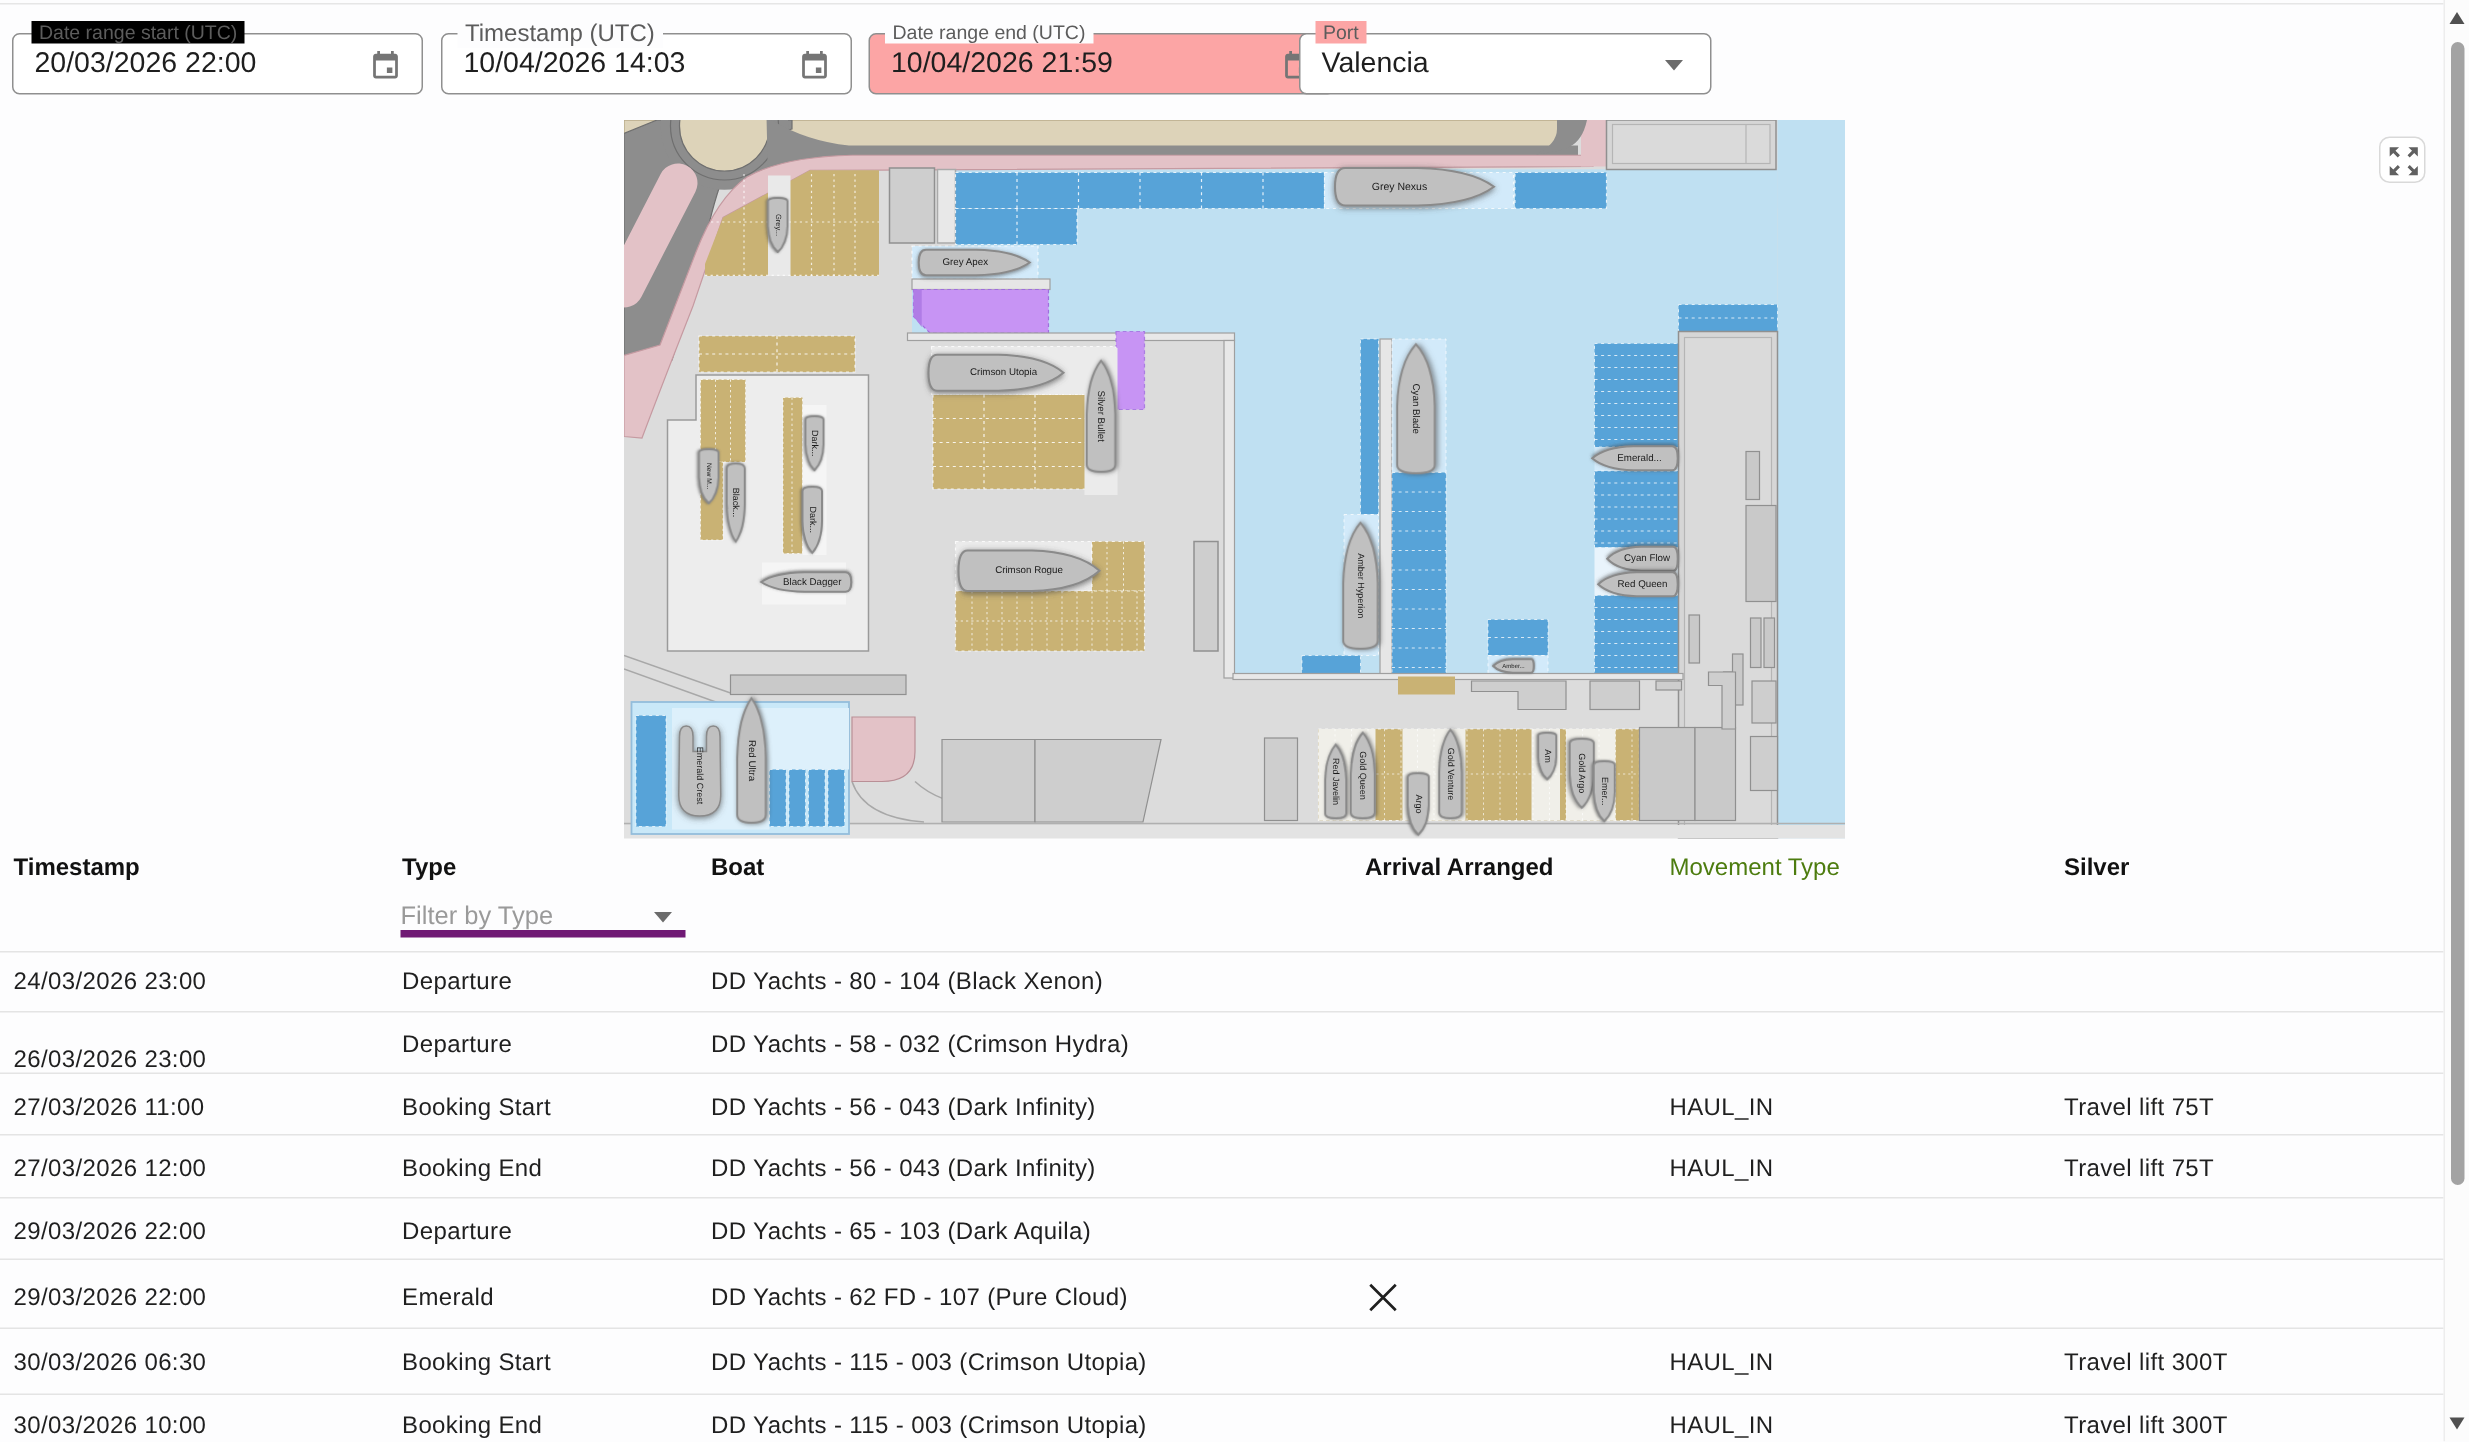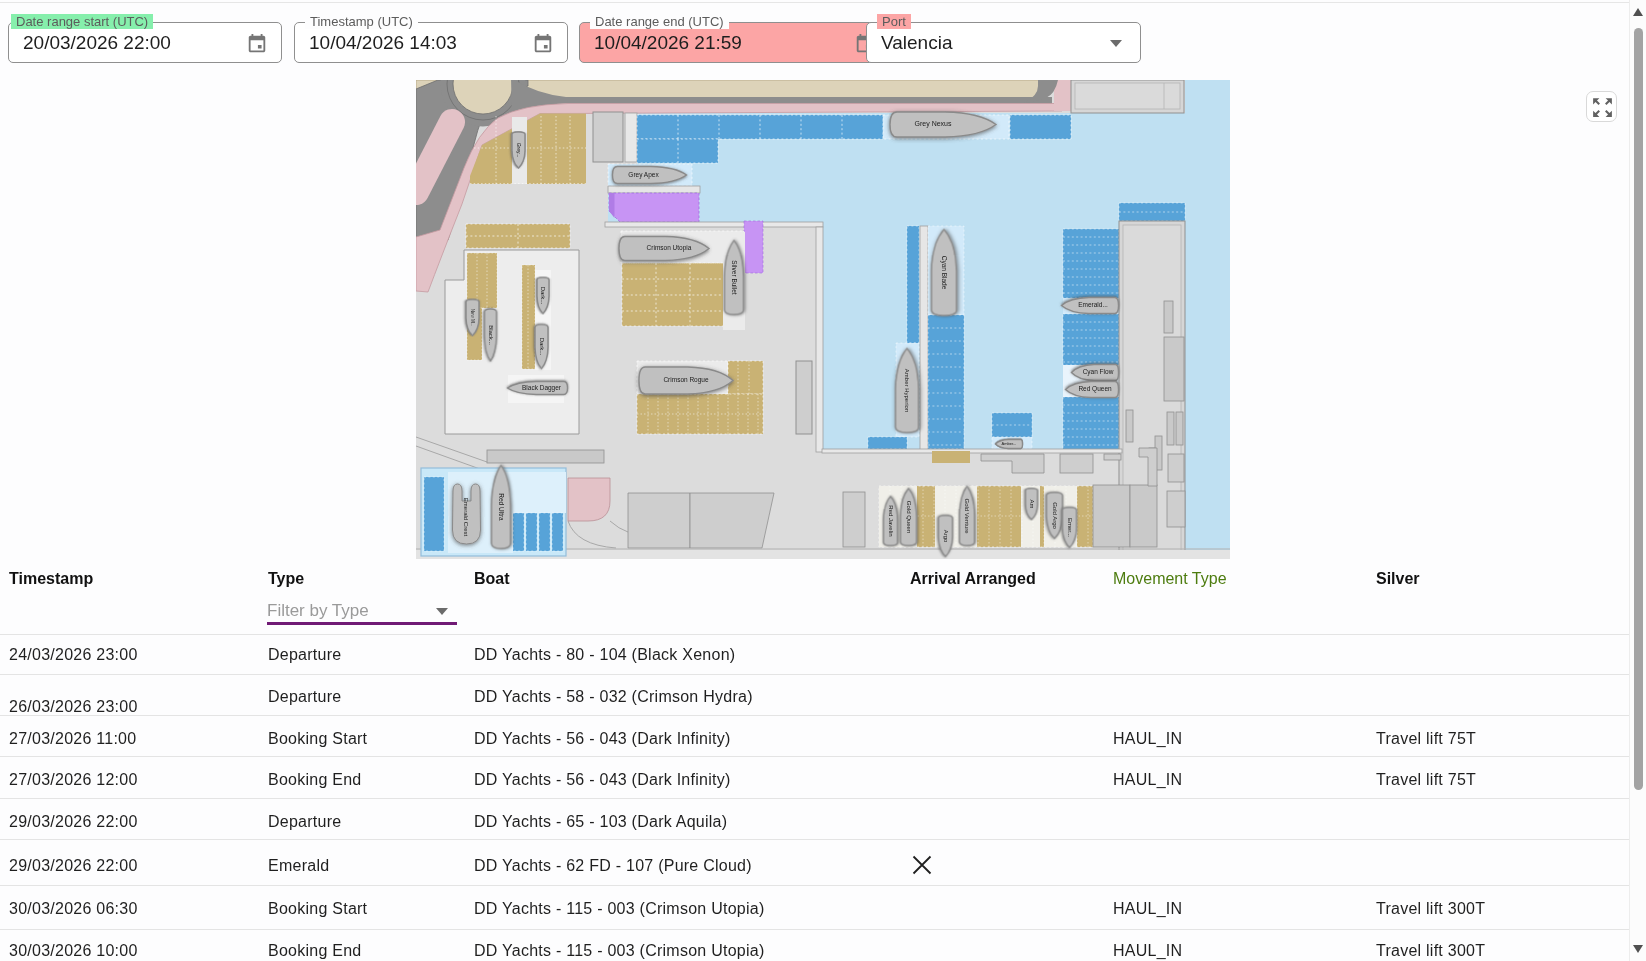--- a/index.html
+++ b/index.html
@@ -1,26 +1,26 @@
 <!DOCTYPE html>
 <html><head><meta charset="utf-8"><style>
 *{margin:0;padding:0;box-sizing:border-box}
 body{width:1646px;height:961px;background:#fdfdfe;font-family:"Liberation Sans",sans-serif;position:relative;overflow:hidden}
 </style></head>
 <body>
 <div style="position:absolute;left:0;top:2px;width:1646px;height:1px;background:#e6e6e6"></div>
 <div style="position:absolute;left:8px;top:22px;width:274px;height:41px;border:1px solid #8f8f8f;border-radius:5px;background:#fff">
-<div style="position:absolute;left:2px;top:-9px;background:#86efac;padding:0 5px;font-size:13px;color:#5c5c5c;white-space:nowrap">Date range start (UTC)</div>
+<div style="position:absolute;left:12px;top:-9px;background:#000000;padding:0 5px;font-size:13px;color:#5c5c5c;white-space:nowrap">Date range start (UTC)</div>
 <div style="position:absolute;left:14px;top:9px;font-size:19px;color:#1e1e1e;white-space:nowrap">20/03/2026 22:00</div>
 <svg style="position:absolute;right:13px;top:9px" width="22" height="24" viewBox="0 0 24 24">
       <path fill="#757575" d="M19 3h-1V1h-2v2H8V1H6v2H5c-1.11 0-2 .9-2 2v14c0 1.1.89 2 2 2h14c1.1 0 2-.9 2-2V5c0-1.1-.9-2-2-2zm0 16H5V8h14v11zM13 13h4v4h-4z"></path>
     </svg>
   </div>
 <div style="position:absolute;left:294px;top:22px;width:274px;height:41px;border:1px solid #8f8f8f;border-radius:5px;background:#fff">
-<div style="position:absolute;left:10px;top:-9px;background:#fdfdfe;padding:0 5px;font-size:13px;color:#5c5c5c;white-space:nowrap">Timestamp (UTC)</div>
+<div style="position:absolute;left:10px;top:-9px;background:#fdfdfe;padding:0 5px;font-size:16px;color:#5c5c5c;white-space:nowrap">Timestamp (UTC)</div>
 <div style="position:absolute;left:14px;top:9px;font-size:19px;color:#1e1e1e;white-space:nowrap">10/04/2026 14:03</div>
 <svg style="position:absolute;right:13px;top:9px" width="22" height="24" viewBox="0 0 24 24">
       <path fill="#757575" d="M19 3h-1V1h-2v2H8V1H6v2H5c-1.11 0-2 .9-2 2v14c0 1.1.89 2 2 2h14c1.1 0 2-.9 2-2V5c0-1.1-.9-2-2-2zm0 16H5V8h14v11zM13 13h4v4h-4z"></path>
     </svg>
   </div>
 <div style="position:absolute;left:579px;top:22px;width:311px;height:41px;border:1px solid #8f8f8f;border-radius:5px;background:#fca5a5">
 <div style="position:absolute;left:10px;top:-9px;background:#fdfdfe;padding:0 5px;font-size:13px;color:#5c5c5c;white-space:nowrap">Date range end (UTC)</div>
 <div style="position:absolute;left:14px;top:9px;font-size:19px;color:#1e1e1e;white-space:nowrap">10/04/2026 21:59</div>
 <svg style="position:absolute;right:13px;top:9px" width="22" height="24" viewBox="0 0 24 24">
       <path fill="#757575" d="M19 3h-1V1h-2v2H8V1H6v2H5c-1.11 0-2 .9-2 2v14c0 1.1.89 2 2 2h14c1.1 0 2-.9 2-2V5c0-1.1-.9-2-2-2zm0 16H5V8h14v11zM13 13h4v4h-4z"></path>
@@ -292,21 +292,21 @@
 <svg width="25" height="25" viewBox="0 0 24 24" style="position:absolute;left:2.5px;top:2.5px">
       <path fill="#616161" d="M15 3l2.3 2.3-2.89 2.87 1.42 1.42L18.7 6.7 21 9V3zM3 9l2.3-2.3 2.87 2.89 1.42-1.42L6.7 5.3 9 3H3zm6 12l-2.3-2.3 2.89-2.87-1.42-1.42L5.3 17.3 3 15v6zm12-6l-2.3 2.3-2.87-2.89-1.42 1.42 2.89 2.87L15 21h6z"></path>
     </svg>
 </div>
 <div style="position:absolute;left:9px;top:570px;font-size:16px;font-weight:bold;color:#111">Timestamp</div>
 <div style="position:absolute;left:268px;top:570px;font-size:16px;font-weight:bold;color:#111">Type</div>
 <div style="position:absolute;left:474px;top:570px;font-size:16px;font-weight:bold;color:#111">Boat</div>
 <div style="position:absolute;left:910px;top:570px;font-size:16px;font-weight:bold;color:#111">Arrival Arranged</div>
 <div style="position:absolute;left:1113px;top:570px;font-size:16px;font-weight:normal;color:#4d7c0f">Movement Type</div>
 <div style="position:absolute;left:1376px;top:570px;font-size:16px;font-weight:bold;color:#111">Silver</div>
-<div style="position:absolute;left:267px;top:598px;width:190px;height:27px;border-bottom:3px solid #701a75">
+<div style="position:absolute;left:267px;top:598px;width:190px;height:27px;border-bottom:5px solid #701a75">
 <div style="position:absolute;left:0;top:3px;font-size:17px;color:#9a9a9a">Filter by Type</div>
 <div style="position:absolute;right:9px;top:10px;width:0;height:0;border-left:6px solid transparent;border-right:6px solid transparent;border-top:7px solid #6b6b6b"></div>
 </div>
 <div style="position:absolute;left:0;top:633.5px;width:1630px;height:1px;background:#e4e4e4"></div>
 <div style="position:absolute;left:0;top:673.5px;width:1630px;height:1px;background:#e4e4e4"></div>
 <div style="position:absolute;left:0;top:714.5px;width:1630px;height:1px;background:#e4e4e4"></div>
 <div style="position:absolute;left:0;top:756px;width:1630px;height:1px;background:#e4e4e4"></div>
 <div style="position:absolute;left:0;top:798px;width:1630px;height:1px;background:#e4e4e4"></div>
 <div style="position:absolute;left:0;top:839px;width:1630px;height:1px;background:#e4e4e4"></div>
 <div style="position:absolute;left:0;top:884.5px;width:1630px;height:1px;background:#e4e4e4"></div>

